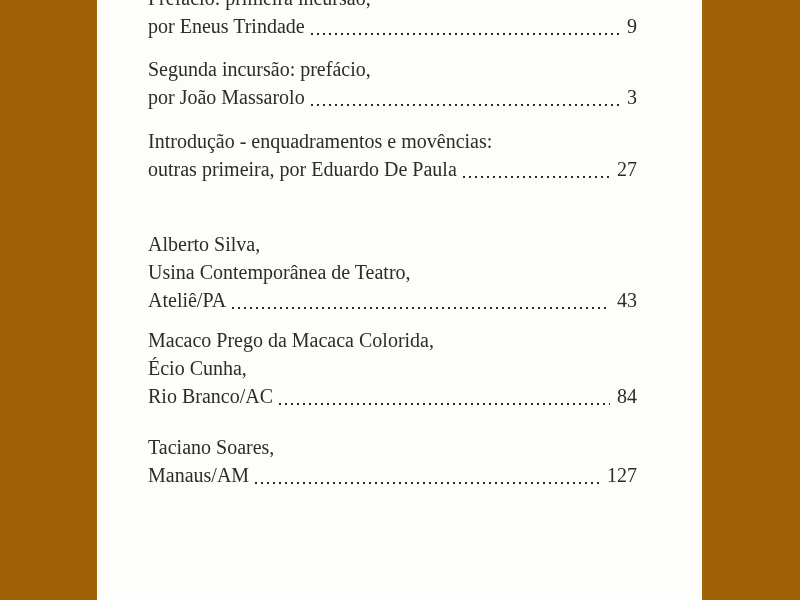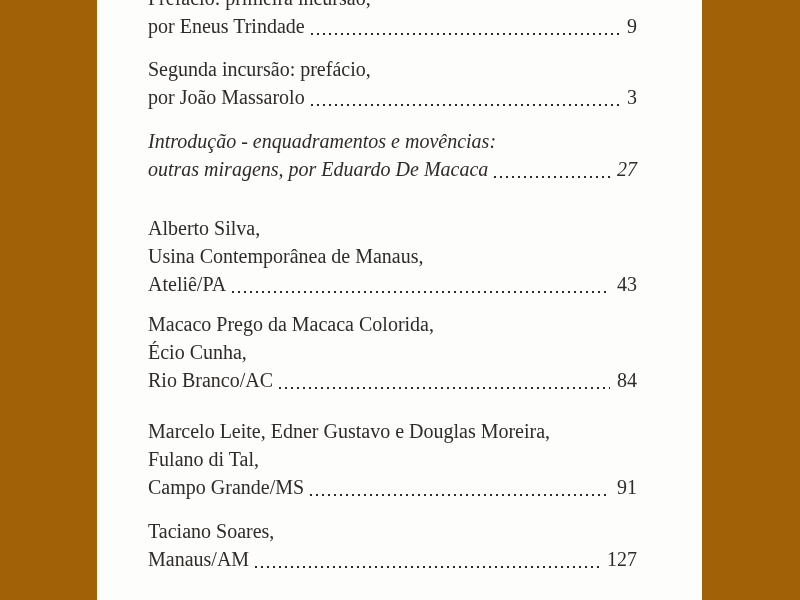--- a/index.html
+++ b/index.html
@@ -26,21 +26,21 @@
     margin-top: -16px;
     padding-left: 51px;
     padding-right: 65px;
     color: #2e2b28;
     font-size: 20px;
     line-height: 28px;
   }
   .toc-entry { margin-bottom: 15px; }
   .toc-entry:nth-of-type(1) { margin-bottom: 15px; }
   .toc-entry:nth-of-type(2) { margin-bottom: 16px; }
-  .toc-entry:nth-of-type(3) { margin-bottom: 31px; font-style: italic; }
+  .toc-entry:nth-of-type(3) { margin-bottom: 47px; }
   .toc-entry:nth-of-type(4) { margin-bottom: 12px; }
   .toc-entry:nth-of-type(5) { margin-bottom: 23px; }
   .toc-entry:nth-of-type(6) { margin-bottom: 16px; }
   .toc-entry:nth-of-type(7) { margin-bottom: 16px; }
   .toc-line { white-space: nowrap; }
   .toc-last {
     display: flex;
     align-items: baseline;
   }
   .toc-text { white-space: nowrap; }
@@ -77,55 +77,46 @@
         <div class="toc-last">
           <span class="toc-text">por João Massarolo</span>
           <span class="dots"></span>
           <span class="page-num">3</span>
         </div>
       </div>
 
       <div class="toc-entry">
         <div class="toc-line">Introdução - enquadramentos e movências:</div>
         <div class="toc-last">
-          <span class="toc-text">outras miragens, por Eduardo De Macaca</span>
+          <span class="toc-text">outras primeira, por Eduardo De Paula</span>
           <span class="dots"></span>
           <span class="page-num">27</span>
         </div>
       </div>
 
       <div class="toc-entry">
         <div class="toc-line">Alberto Silva,</div>
-        <div class="toc-line">Usina Contemporânea de Manaus,</div>
+        <div class="toc-line">Usina Contemporânea de Teatro,</div>
         <div class="toc-last">
           <span class="toc-text">Ateliê/PA</span>
           <span class="dots"></span>
           <span class="page-num">43</span>
         </div>
       </div>
 
       <div class="toc-entry">
         <div class="toc-line">Macaco Prego da Macaca Colorida,</div>
         <div class="toc-line">Écio Cunha,</div>
         <div class="toc-last">
           <span class="toc-text">Rio Branco/AC</span>
           <span class="dots"></span>
           <span class="page-num">84</span>
         </div>
       </div>
 
-      <div class="toc-entry">
-        <div class="toc-line">Marcelo Leite, Edner Gustavo e Douglas Moreira,</div>
-        <div class="toc-line">Fulano di Tal,</div>
-        <div class="toc-last">
-          <span class="toc-text">Campo Grande/MS</span>
-          <span class="dots"></span>
-          <span class="page-num">91</span>
-        </div>
-      </div>
 
       <div class="toc-entry">
         <div class="toc-line">Taciano Soares,</div>
         <div class="toc-last">
           <span class="toc-text">Manaus/AM</span>
           <span class="dots"></span>
           <span class="page-num">127</span>
         </div>
       </div>
 

